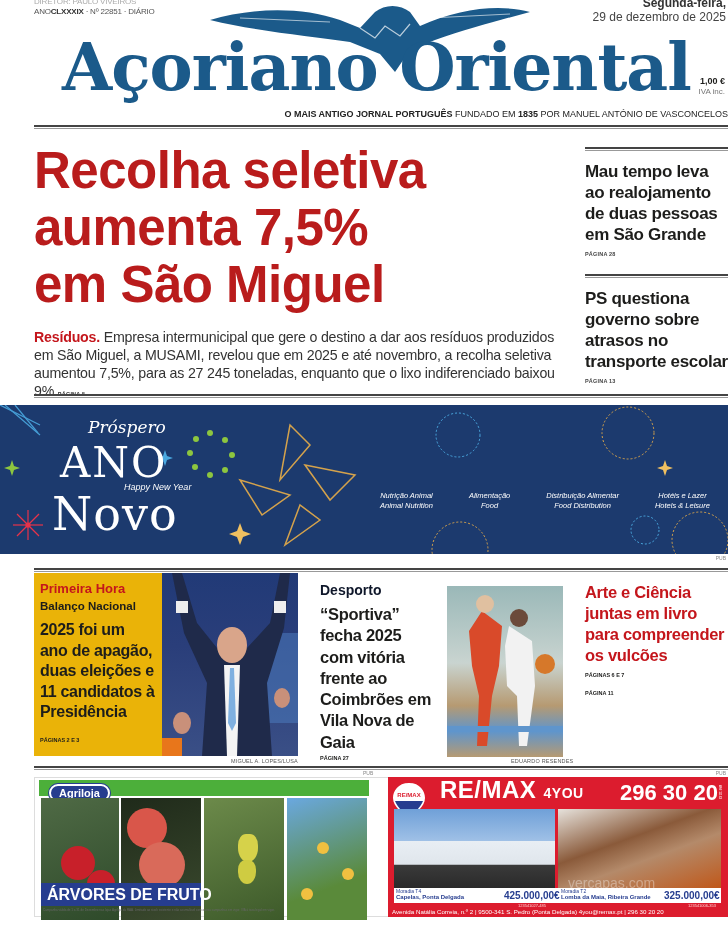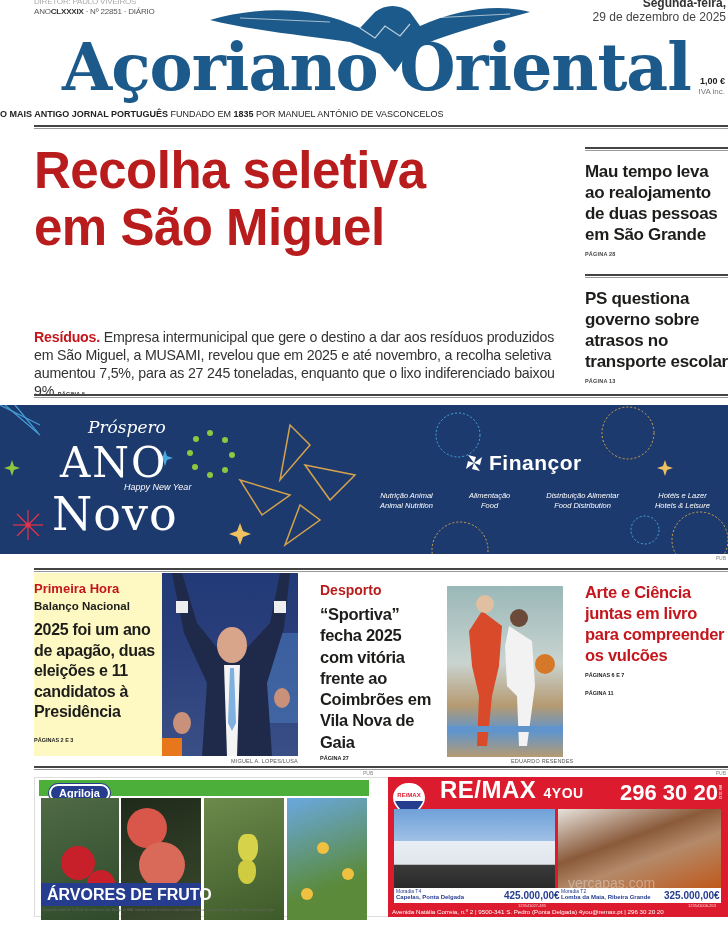--- a/index.html
+++ b/index.html
@@ -12,50 +12,50 @@
 .edition{left:34px;top:-3px;font-size:8px;color:#555;letter-spacing:-.2px;line-height:10px}
 .edition b{color:#333}
 .date{right:2px;top:-4px;text-align:right;font-size:12px;color:#444;line-height:14px}
 .date .day{font-weight:bold;color:#333}
 .logo{left:60px;top:22px;width:640px;height:82px}
 .logo-text{position:absolute;left:2px;top:6px;font-family:"DejaVu Serif",serif;font-weight:bold;font-size:66px;letter-spacing:-1px;color:#1b5a8a;transform:scaleX(.98);transform-origin:left;white-space:nowrap}
 .eagle{position:absolute;left:150px;top:-24px}
 .price{right:3px;top:76px;font-size:9px;text-align:right;line-height:10px}
 .price b{font-size:9px}
 .price span{color:#777;font-size:8px}
-.tagline{left:0;width:728px;top:109px;text-align:left;font-size:9px;color:#222}
+.tagline{left:0;width:728px;top:109px;text-align:right;font-size:9px;color:#222}
 .tagline b{font-weight:bold}
 .rule{left:34px;right:0;height:4px;border-top:2px solid #444;border-bottom:1px solid #999}
 
 
 .headline{left:34px;top:142px;width:460px;font-size:51px;font-weight:bold;line-height:57px;letter-spacing:-.5px;color:#b91c1c}
 .lead{left:34px;top:328px;width:530px;font-size:14.2px;line-height:18px;color:#333;letter-spacing:-.2px}
 .lead .kicker{color:#c4161c;font-weight:bold}
 .lead .pg{font-size:5.5px;font-weight:bold;color:#333;letter-spacing:.2px}
 
 
 .side{left:585px;width:143px}
 .side .h{font-size:17px;font-weight:bold;line-height:21px;color:#1d1d1b;letter-spacing:-.3px}
 .side .pg{font-size:5.5px;font-weight:bold;color:#444;margin-top:6px;letter-spacing:.2px}
 .side .rule2{height:4px;border-top:2px solid #444;border-bottom:1px solid #999;margin-bottom:10px}
 
 
 .banner{left:0;top:405px;width:728px;height:149px;background:#1c3a6e;overflow:hidden}
 .pub{font-size:5px;color:#888}
 
 
-.yellowbox{left:34px;top:573px;width:128px;height:183px;background:#fef9c3;padding:8px 0}
+.yellowbox{left:34px;top:573px;width:128px;height:183px;background:#eab308;padding:8px 6px}
 .yellowbox .sec{color:#c4161c;font-weight:bold;font-size:13px;line-height:16px}
 .yellowbox .sub{font-weight:bold;font-size:11.5px;margin-top:3px}
 .yellowbox .h{font-weight:bold;font-size:16px;line-height:20.5px;margin-top:8px;letter-spacing:-.3px}
 .yellowbox .pg{font-size:5.5px;font-weight:bold;margin-top:14px}
 .photo1{left:162px;top:573px;width:136px;height:183px;background:linear-gradient(180deg,#213a77 0%,#2a3e7a 40%,#3a4f86 100%);overflow:hidden}
 .credit{font-size:5.5px;color:#555;letter-spacing:.2px}
 .sport{left:320px;top:582px;width:118px}
-.sport .sec{color:#b91c1c;font-weight:bold;font-size:14px}
+.sport .sec{color:#0f172a;font-weight:bold;font-size:14px}
 .sport .h{font-weight:bold;font-size:16.5px;line-height:21.3px;margin-top:6px;letter-spacing:-.3px}
 .sport .pg{font-size:5.5px;font-weight:bold;margin-top:2px}
 .photo2{left:447px;top:586px;width:116px;height:171px;background:linear-gradient(180deg,#9ab8b8 0%,#c9d4d0 45%,#b69a72 70%,#5f95cc 85%,#b69a72 100%);overflow:hidden}
 .sci{left:585px;top:582px;width:143px}
 .sci .h{font-weight:bold;font-size:16.5px;line-height:21px;letter-spacing:-.3px}
 .sci .red{color:#c4161c}
 .sci .pg{font-size:5.5px;font-weight:bold;margin-top:6px;margin-bottom:12px}
 
 
 .ad1{left:34px;top:777px;width:379px;height:140px;border:1px solid #ddd;background:#fff}
@@ -85,20 +85,21 @@
   <b>1,00 €</b><br>
   <span>IVA inc.</span>
 </div>
 <div class="abs tagline cond">
   <b>O MAIS ANTIGO JORNAL PORTUGUÊS</b><span> FUNDADO EM </span><b>1835</b><span> POR MANUEL ANTÓNIO DE VASCONCELOS</span>
 </div>
 <div class="abs rule" style="top:125px"></div>
 
 <div class="abs headline cond">
   <div>Recolha seletiva</div>
+  <div>aumenta 7,5%</div>
   <div>em São Miguel</div>
 </div>
 <div class="abs lead cond">
   <span class="kicker">Resíduos.</span><span> Empresa intermunicipal que gere o destino a dar aos resíduos produzidos em São Miguel, a MUSAMI, revelou que em 2025 e até novembro, a recolha seletiva aumentou 7,5%, para as 27 245 toneladas, enquanto que o lixo indiferenciado baixou 9%</span> <span class="pg">PÁGINA 5</span>
 </div>
 
 <div class="abs side cond" style="top:147px">
   <div class="rule2"></div>
   <div class="h">Mau tempo leva ao realojamento de duas pessoas em São Grande</div>
   <div class="pg">PÁGINA 28</div>
@@ -161,26 +162,20 @@
       </g>
     <g fill="#4aa8e0">
         <path d="M165 45 l2 6 l6 2 l-6 2 l-2 6 l-2 -6 l-6 -2 l6 -2z"></path>
       </g>
   </svg>
   <div class="abs" style="left:88px;top:12px;font-family:'DejaVu Serif',serif;font-style:italic;font-size:17px;color:#fff">Próspero</div>
   <div class="abs" style="left:60px;top:33px;font-family:'DejaVu Serif',serif;font-size:42px;color:#fff;letter-spacing:2px;font-weight:300">ANO</div>
   <div class="abs" style="left:124px;top:77px;font-size:9px;color:#fff;font-style:italic">Happy New Year</div>
   <div class="abs" style="left:52px;top:82px;font-family:'DejaVu Serif',serif;font-size:46px;color:#fff;letter-spacing:1px">Novo</div>
 
-  <div class="abs" style="left:464px;top:46px;display:flex;align-items:center;gap:5px">
-    <svg width="20" height="20" viewBox="0 0 20 20">
-        <path d="M10 10 L4 2 L12 4Z M10 10 L18 4 L16 12Z M10 10 L16 18 L8 16Z M10 10 L2 16 L4 8Z" fill="#fff"></path>
-      </svg>
-    <span style="color:#fff;font-size:21px;font-weight:bold;letter-spacing:.5px">Finançor</span>
-  </div>
   <div class="abs" style="left:380px;top:86px;width:330px;display:flex;justify-content:space-between;font-size:7.5px;font-style:italic;color:#fff;text-align:center;line-height:10px">
     <div>
         <div>Nutrição Animal</div>
         <div>Animal Nutrition</div>
       </div>
     <div>
         <div>Alimentação</div>
         <div>Food</div>
       </div>
     <div>

